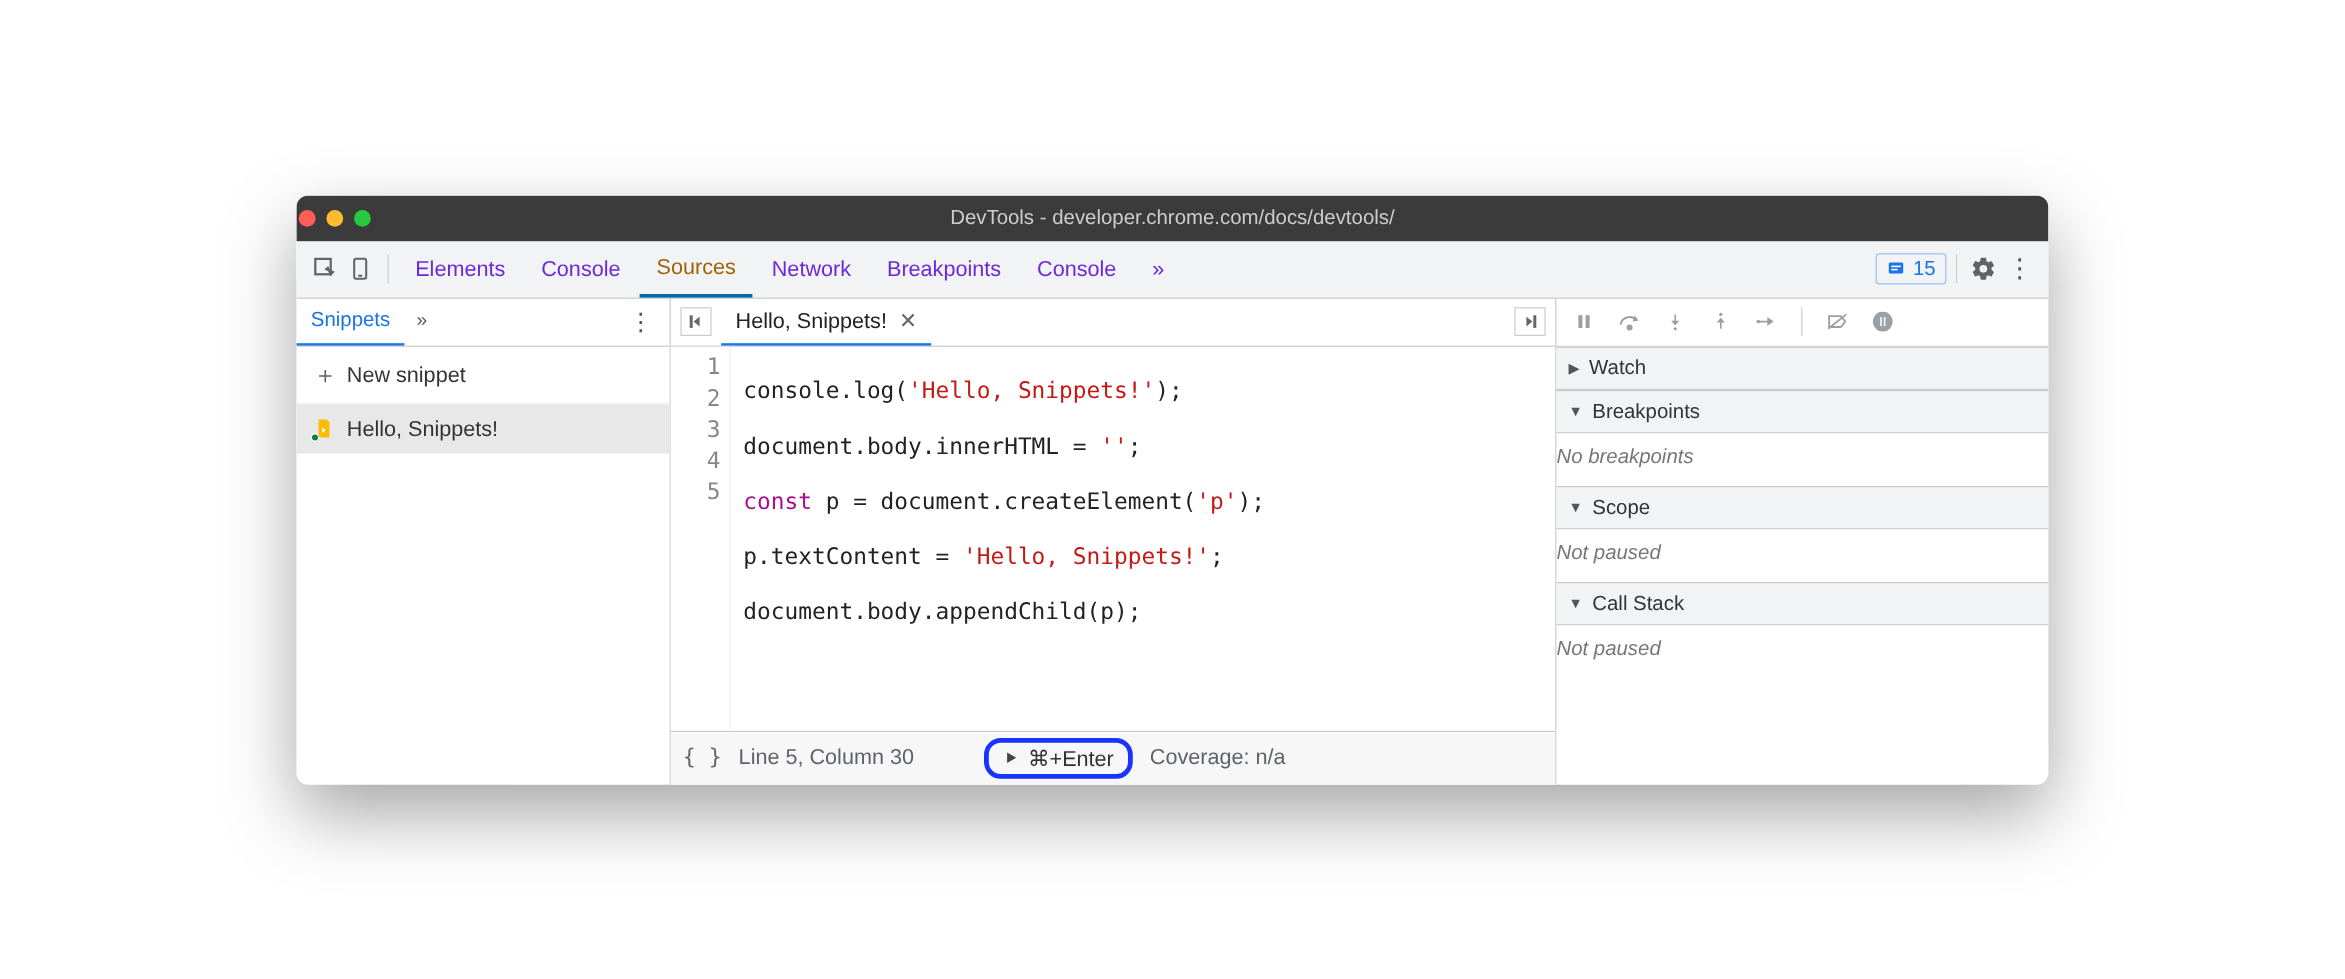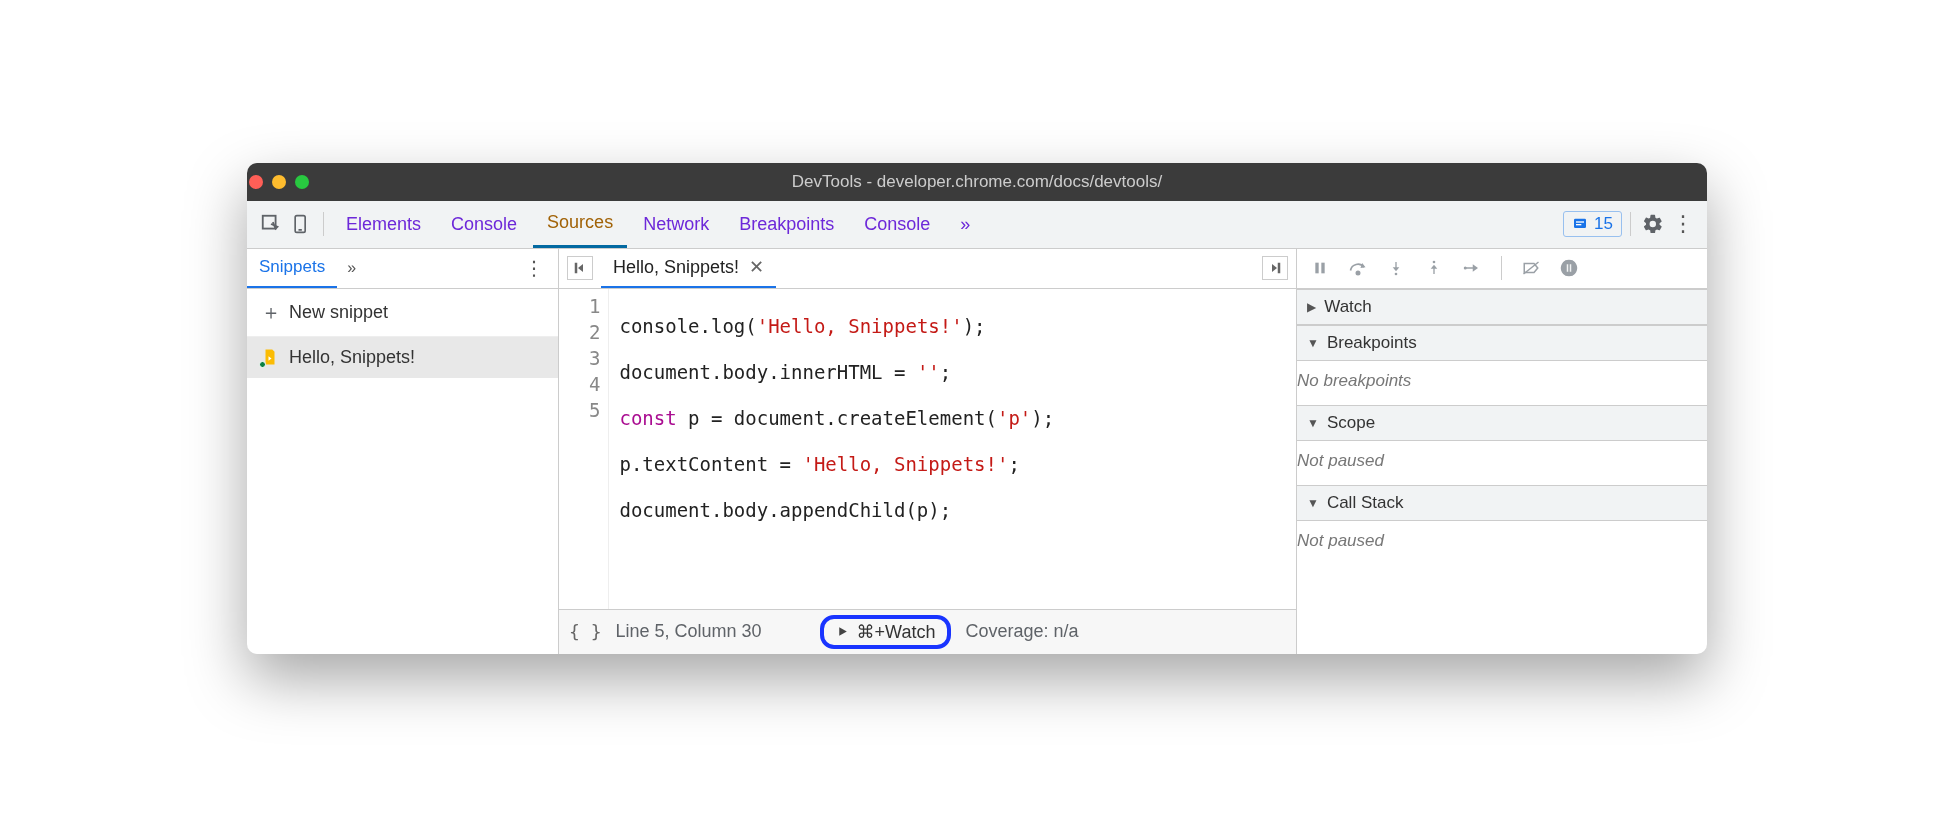--- a/index.html
+++ b/index.html
@@ -200,21 +200,21 @@
         <div class="code" id="code"><div><span>console.log(</span><span class="str">'Hello, Snippets!'</span><span>);</span></div><div><span>document.body.innerHTML = </span><span class="str">''</span><span>;</span></div><div><span class="kw">const</span><span> p = document.createElement(</span><span class="str">'p'</span><span>);</span></div><div><span>p.textContent = </span><span class="str">'Hello, Snippets!'</span><span>;</span></div><div><span>document.body.appendChild(p);</span></div></div>
       </div>
       <div class="cp-footer">
         <span class="braces">{ }</span>
         <span>Line 5, Column 30</span>
         <span class="spacer" style="flex:0 0 30px"></span>
         <span class="run-pill">
           <svg width="13" height="13" viewBox="0 0 24 24" fill="#444">
               <path d="M6 4 L20 12 L6 20 Z"></path>
             </svg>
-          <span>⌘+Watch</span>
+          <span>⌘+Enter</span>
         </span>
         <span>Coverage: n/a</span>
       </div>
     </div>
 
     <div class="rightpane">
       <div class="rp-toolbar">
         <span class="ico">
             <svg width="16" height="16" viewBox="0 0 24 24" fill="#9aa0a6">
               <rect x="5" y="4" width="5" height="16"></rect>

